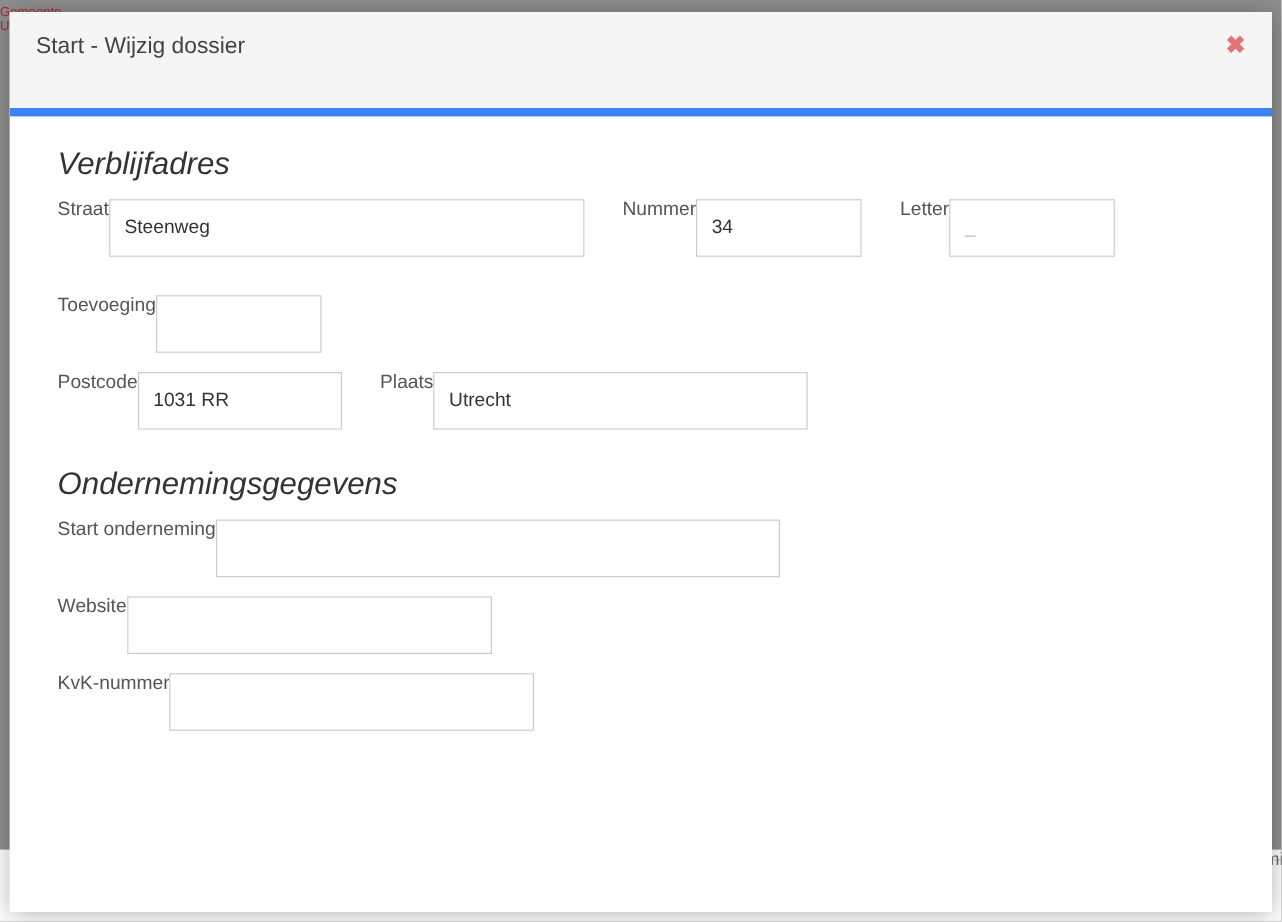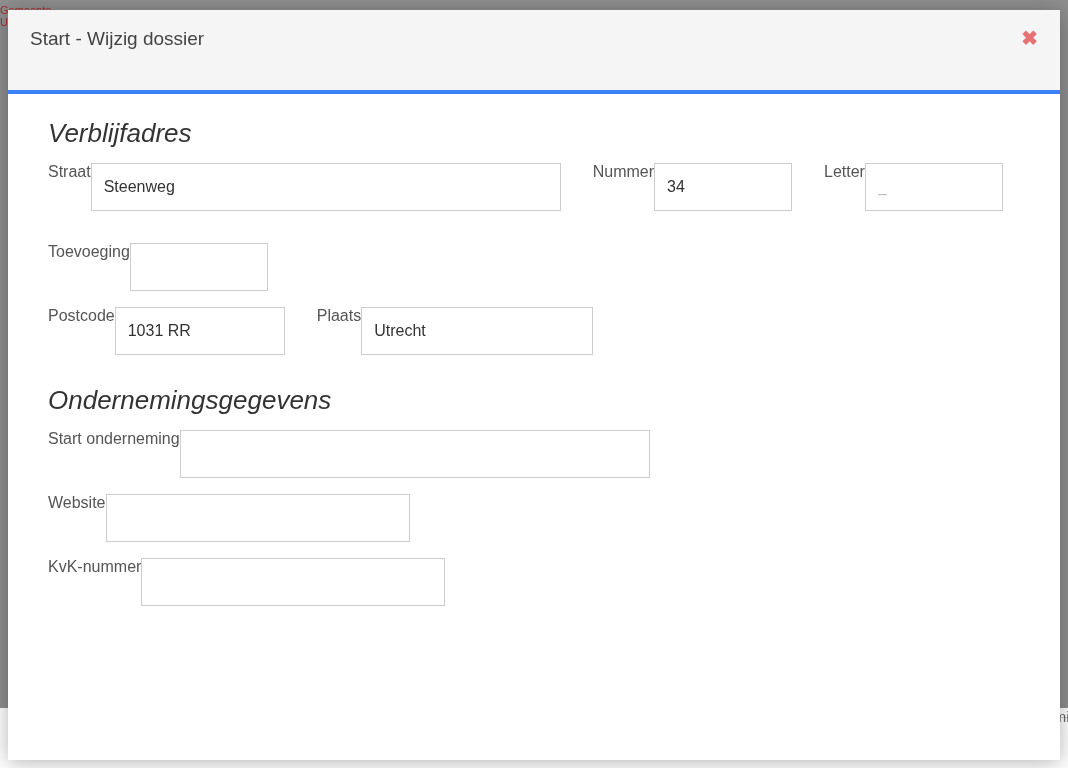--- a/index.html
+++ b/index.html
@@ -39,21 +39,21 @@
     position: absolute;
     left: 8px; right: 8px; top: 10px; bottom: 8px;
     background: #fff;
     box-shadow: 0 2px 20px rgba(0,0,0,0.3);
     display: flex;
     flex-direction: column;
     overflow: hidden;
   }
   .modal-header {
     background: #f5f5f5;
-    border-bottom: 4px solid #3b82f6;
+    border-bottom: 7px solid #3b82f6;
     padding: 18px 22px 40px 22px;
     display: flex;
     justify-content: space-between;
     align-items: flex-start;
   }
   .modal-title {
     font-size: 19px;
     font-weight: 300;
     color: #444;
   }
@@ -96,26 +96,26 @@
   .field input {
     border: 1px solid #ccc;
     padding: 10px 12px;
     font-size: 16px;
     color: #333;
     height: 48px;
     outline: none;
     background: #fff;
   }
   .field input::placeholder { color: #bbb; }
-  .w-street { width: 470px; }
+  .w-street { width: 396px; }
   .w-num    { width: 138px; }
   .w-letter { width: 138px; }
   .w-toev   { width: 138px; }
   .w-postcode { width: 170px; }
-  .w-plaats   { width: 232px; }
+  .w-plaats   { width: 312px; }
   .w-company  { width: 470px; }
   .w-kvk      { width: 304px; }
   .w-website  { width: 304px; }
 </style>
 </head>
 <body>
 
 <div class="backdrop">
   <div class="bg-left-text">Gemeente Utrecht</div>
   <div class="bg-hint">

